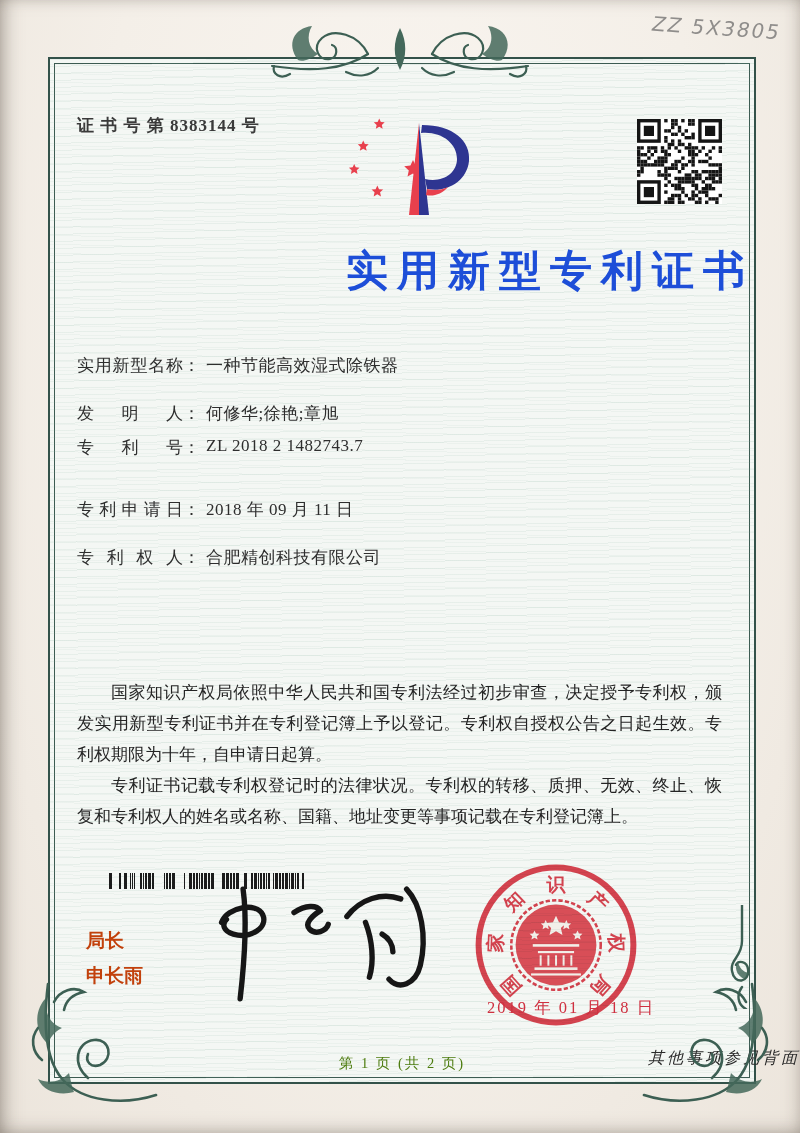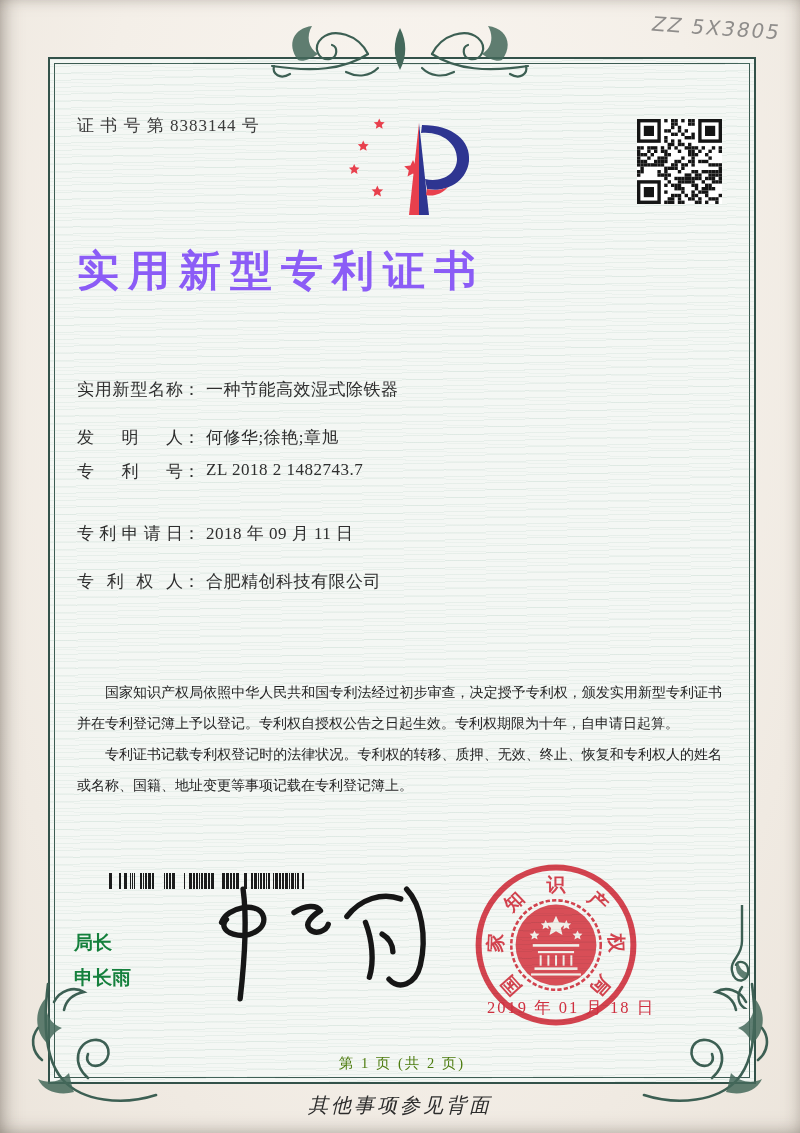--- a/index.html
+++ b/index.html
@@ -13,42 +13,42 @@
                inset 0 12px 16px -12px rgba(140,130,120,.25);}
   
   .frame{position:absolute;left:48px;top:57px;width:704px;height:1023px;
     border:2px solid #33524a;background:#f4f7f4;}
   .frame::before{content:"";position:absolute;inset:4px;border:1px solid #3c5b52;pointer-events:none;}
   .frame::after{content:"";position:absolute;inset:0;pointer-events:none;
     background:repeating-linear-gradient(178.6deg, rgba(120,168,148,.11) 0 1px, transparent 1px 7px),
                repeating-linear-gradient(1.4deg, rgba(120,168,148,.07) 0 1px, transparent 1px 9px);}
   .frame > *{position:absolute;z-index:2;}
   
-  .certno{left:27px;top:55px;font-size:17px;color:#3a3a3a;letter-spacing:1px;}
-  .title{left:0;top:184px;width:100%;text-align:left;font-size:42px;color:#8b5cf6;
+  .certno{left:27px;top:55px;font-size:17px;color:#3a3a3a;letter-spacing:1px;font-weight:bold;}
+  .title{left:0;top:184px;width:100%;text-align:right;font-size:42px;color:#1d4ed8;
          letter-spacing:9px;padding-left:27px;box-sizing:border-box;font-weight:600;}
-  .fields{left:27px;top:295px;right:30px;height:352px;margin-top:24px;}
+  .fields{left:27px;top:295px;right:30px;height:352px;}
   .frow{position:absolute;left:0;right:0;font-size:17px;color:#2e2e2e;}
   .flabel{display:inline-block;width:106px;text-align:justify;text-align-last:justify;vertical-align:top;}
   .fcolon{display:inline-block;vertical-align:top;margin-right:6px;}
   .fvalue{display:inline-block;vertical-align:top;letter-spacing:.5px;}
   .fvalue.addr{width:462px;line-height:27px;}
   .grant2{position:absolute;left:285px;top:0;}
-  .paras{left:27px;top:618px;width:645px;font-size:14px;line-height:31px;color:#242424;
+  .paras{left:27px;top:618px;width:645px;font-size:17px;line-height:31px;color:#242424;
          text-align:justify;}
   .paras p{margin:0;text-indent:2em;}
   .barcode{left:55px;top:814px;width:205px;height:16px;}
-  .sig-labels{left:24px;top:866px;font-family:Liberation Sans, sans-serif;
-      font-weight:bold;font-size:19px;color:#15803d;line-height:35px;}
+  .sig-labels{left:36px;top:866px;font-family:Liberation Mono, monospace;
+      font-weight:bold;font-size:19px;color:#c2410c;line-height:35px;}
   .signature{left:150px;top:816px;width:235px;height:132px;}
   .seal{left:420px;top:800px;width:172px;height:172px;opacity:.93;mix-blend-mode:multiply;}
   .seal-char{font-size:22px;font-weight:bold;fill:#dc3745;font-family:"Liberation Serif",serif;}
   .seal-date{left:437px;top:938px;width:210px;font-size:16.5px;color:#cf3040;letter-spacing:2px;z-index:3;}
   .pageno{left:0;top:995px;width:100%;text-align:center;font-size:14.5px;color:#4d7c0f;letter-spacing:2px;}
-  .backnote{position:absolute;left:0;top:1092px;width:100%;text-align:center;font-size:20px;
+  .backnote{position:absolute;left:0;top:1048px;width:100%;text-align:right;font-size:16px;
       color:#2b2b2b;letter-spacing:3px;font-style:italic;}
   .annotation{position:absolute;left:652px;top:16px;font-size:20px;color:#8f8d8b;
       font-family:"DejaVu Sans",sans-serif;transform:rotate(4deg) skewX(-10deg);letter-spacing:2px;}
   
   .logo{left:295px;top:58px;width:128px;height:105px;}
   .qr{left:587px;top:60px;width:85px;height:85px;background:#fff;}
   .orn{position:absolute;z-index:5;}
   .orn-top{left:268px;top:20px;width:264px;height:82px;}
   .orn-bl{left:28px;top:982px;width:132px;height:132px;}
   .orn-br{left:640px;top:982px;width:132px;height:132px;transform:scaleX(-1);}

